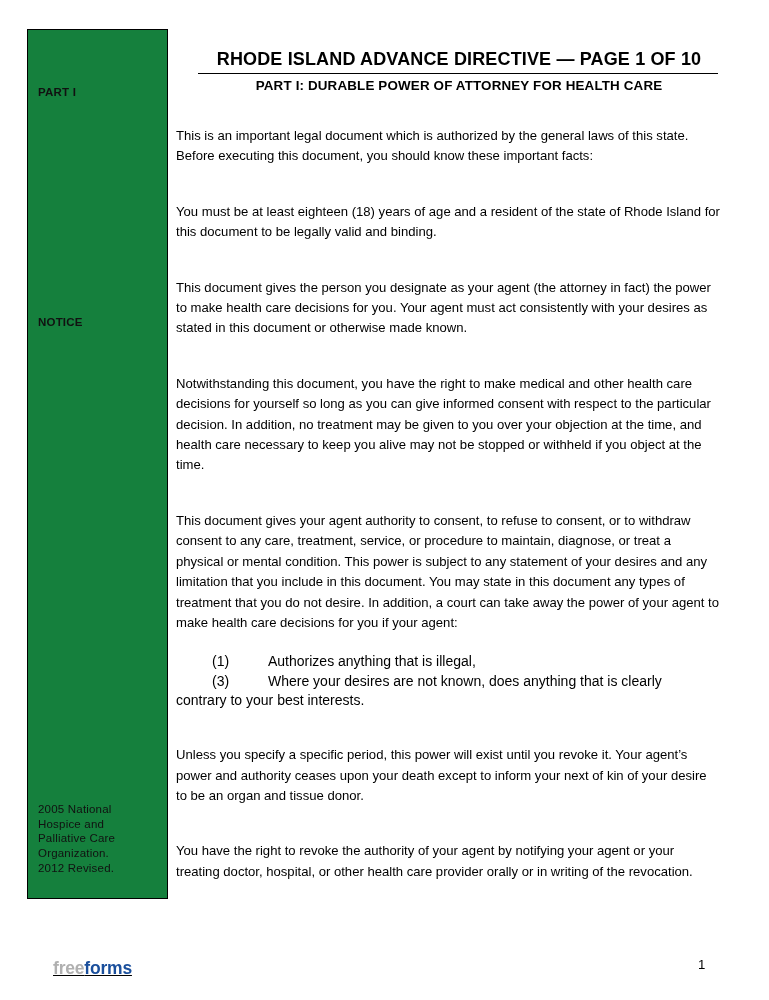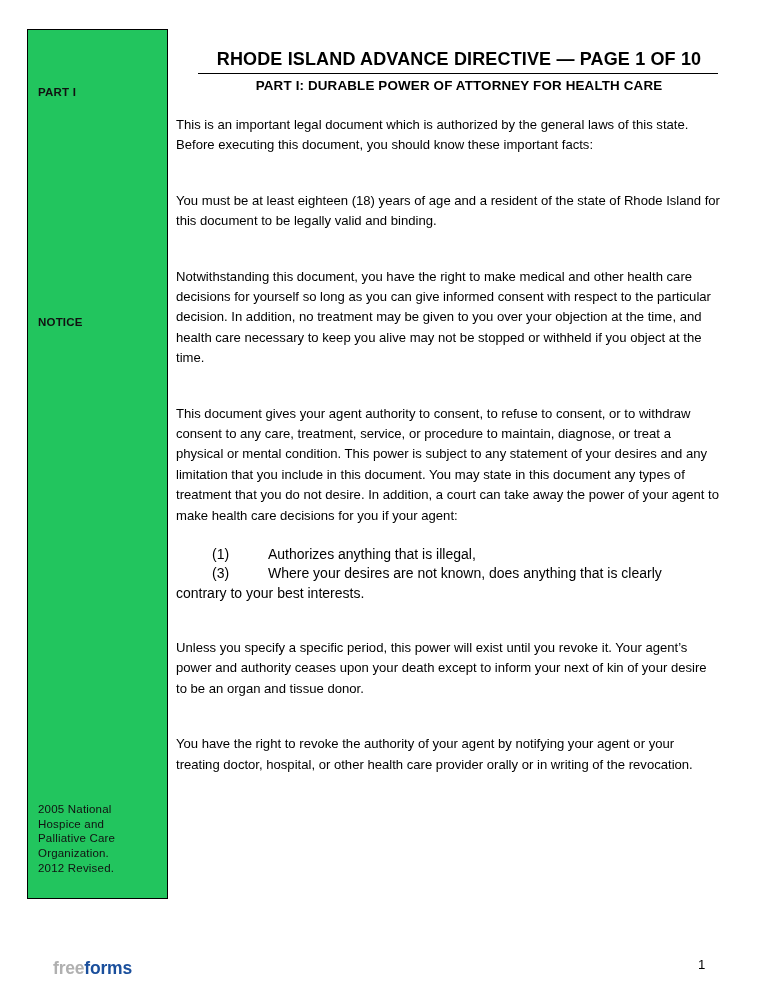--- a/index.html
+++ b/index.html
@@ -22,21 +22,21 @@
     background: #ffffff;
   }
 
   
   .sidebar {
     position: absolute;
     left: 27px;
     top: 29px;
     width: 141px;
     height: 870px;
-    background: #22c55e;
+    background: #15803d;
     border: 1.5px solid #000000;
     box-sizing: border-box;
   }
   .sidebar-label {
     position: absolute;
     left: 10px;
     font-size: 11.5px;
     font-weight: 600;
     letter-spacing: 0.2px;
     color: #111111;
@@ -78,21 +78,21 @@
     padding-left: 22px;
     margin-top: 4px;
   }
 
   .para {
     font-size: 13.1px;
     line-height: 20.4px;
     text-align: left;
     margin-top: 35px;
   }
-  .para.first { margin-top: 22px; }
+  .para.first { margin-top: 33px; }
 
   .numlist {
     font-size: 14px;
     line-height: 19.3px;
     margin-top: 19px;
   }
   .numlist .row {
     padding-left: 36px;
     white-space: nowrap;
   }
@@ -105,20 +105,21 @@
   }
 
   
   .footer-logo {
     position: absolute;
     left: 53px;
     top: 958px;
     font-size: 17.5px;
     font-weight: 700;
     letter-spacing: -0.2px;
+    text-decoration: underline;
   }
   .footer-logo .free  { color: #b0b0b0; }
   .footer-logo .forms { color: #1a4f9c; }
 
   .page-number {
     position: absolute;
     left: 698px;
     top: 957px;
     font-size: 13.2px;
     color: #000000;
@@ -140,20 +141,21 @@
   </div>
 
   <div class="body-col">
 
     <div class="doc-title">RHODE ISLAND ADVANCE DIRECTIVE — PAGE 1 OF 10</div>
     <div class="title-rule"></div>
     <div class="part-title">PART I:  DURABLE POWER OF ATTORNEY FOR HEALTH CARE</div>
 
     <p class="para first">This is an important legal document which is authorized by the general laws of this state. Before executing this document, you should know these important facts:</p>
     <p class="para">You must be at least eighteen (18) years of age and a resident of the state of Rhode Island for this document to be legally valid and binding.</p>
+    <p class="para">This document gives the person you designate as your agent (the attorney in fact) the power to make health care decisions for you. Your agent must act consistently with your desires as stated in this document or otherwise made known.</p>
     <p class="para">Notwithstanding this document, you have the right to make medical and other health care decisions for yourself so long as you can give informed consent with respect to the particular decision. In addition, no treatment may be given to you over your objection at the time, and health care necessary to keep you alive may not be stopped or withheld if you object at the time.</p>
     <p class="para">This document gives your agent authority to consent, to refuse to consent, or to withdraw consent to any care, treatment, service, or procedure to maintain, diagnose, or treat a physical or mental condition. This power is subject to any statement of your desires and any limitation that you include in this document. You may state in this document any types of treatment that you do not desire. In addition, a court can take away the power of your agent to make health care decisions for you if your agent:</p>
 
     <div class="numlist">
       <div class="row">
         <span class="num">(1)</span><span>Authorizes anything that is illegal,</span>
       </div>
       <div class="row">
         <span class="num">(3)</span><span>Where your desires are not known, does anything that is clearly</span>
       </div>

